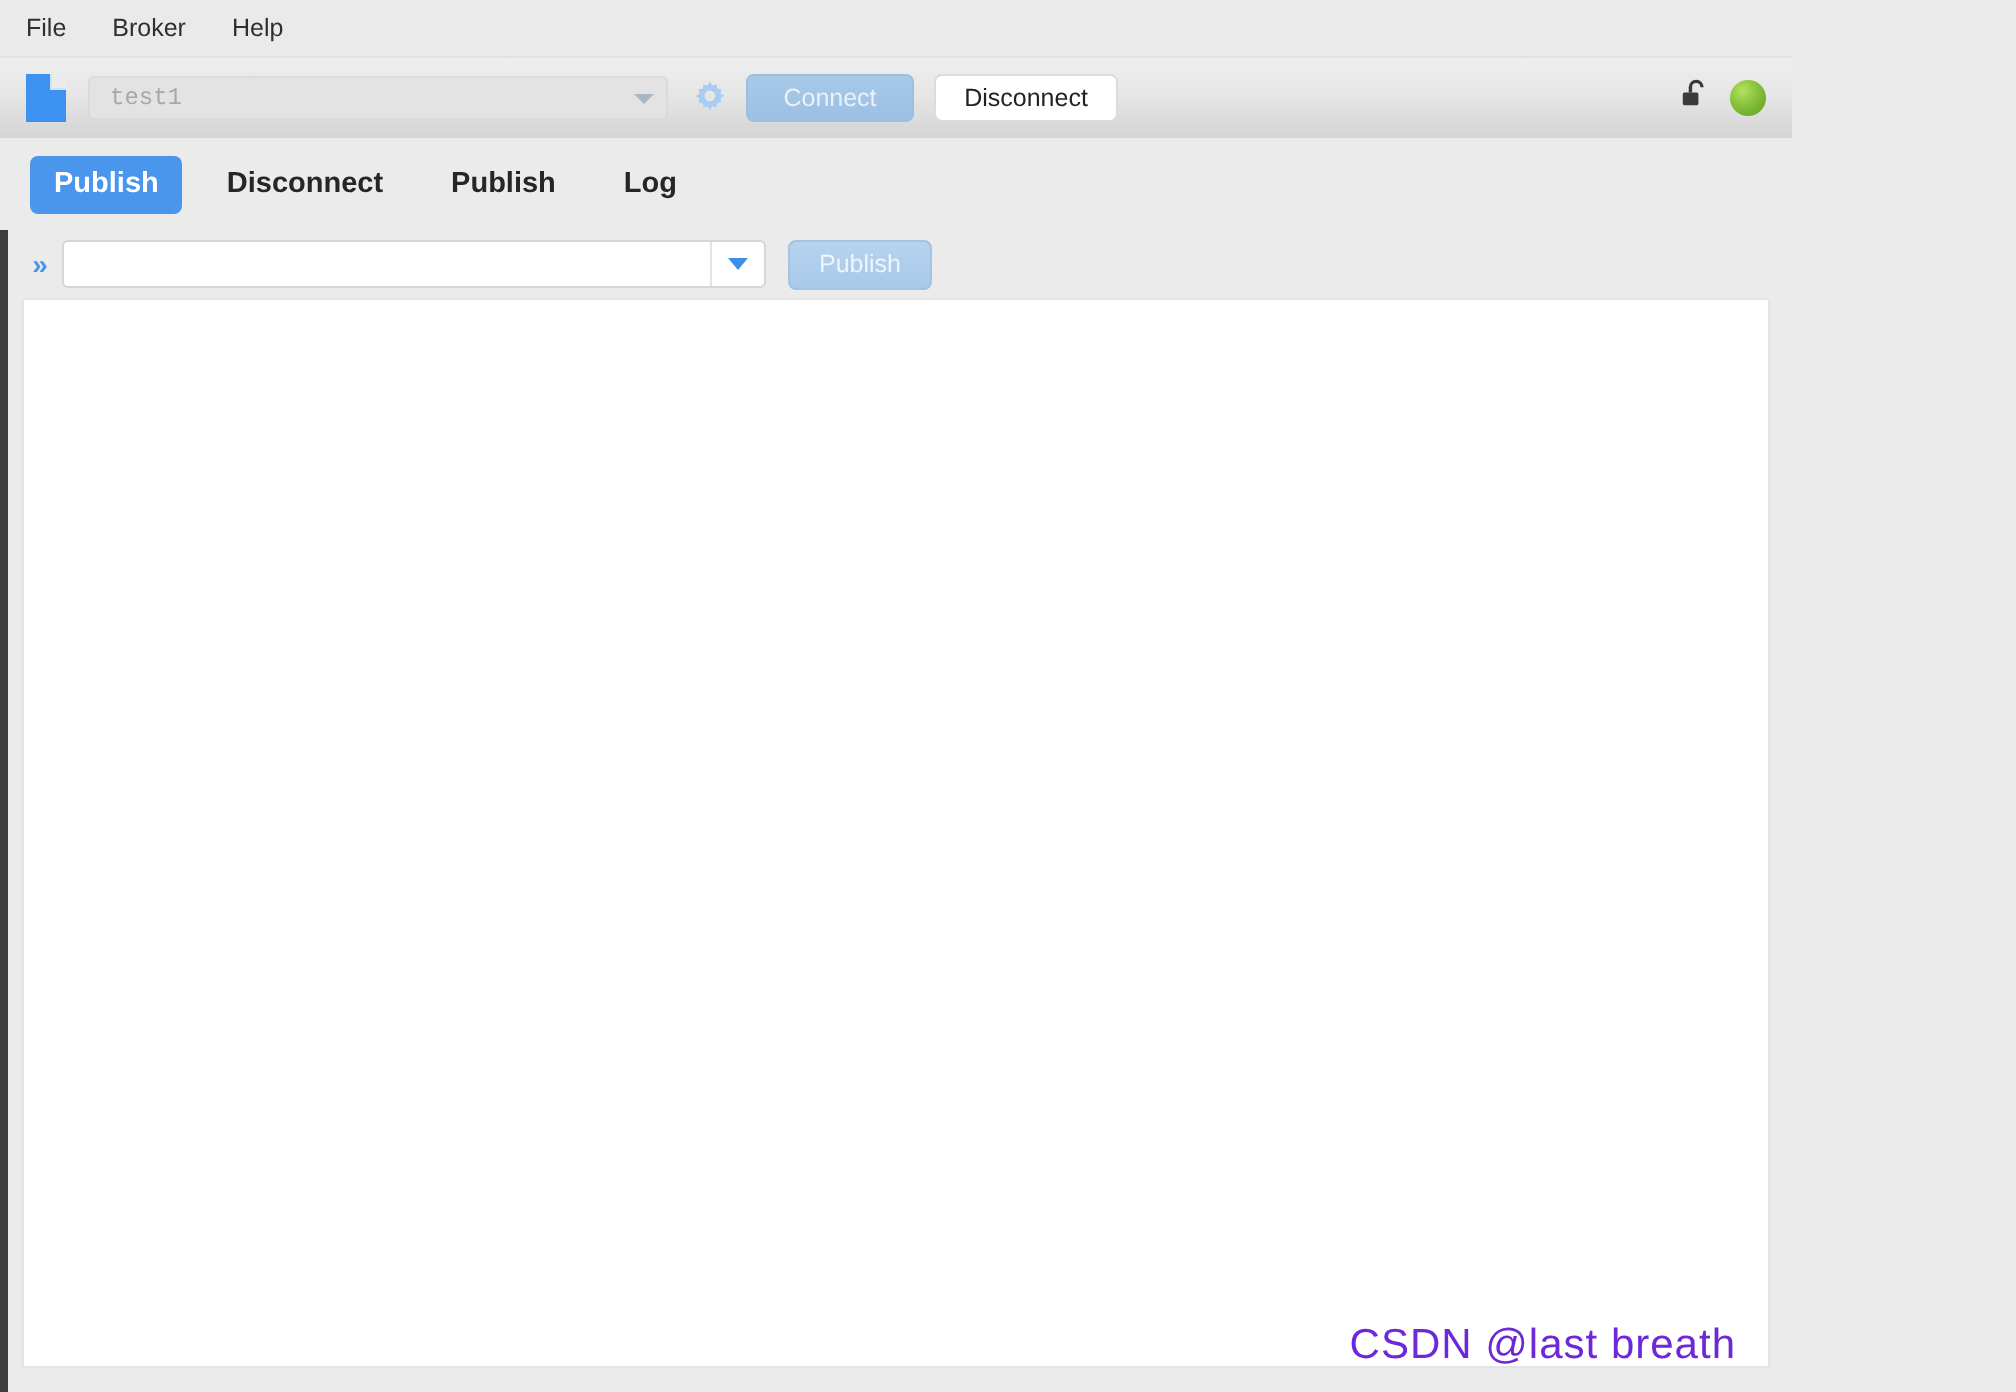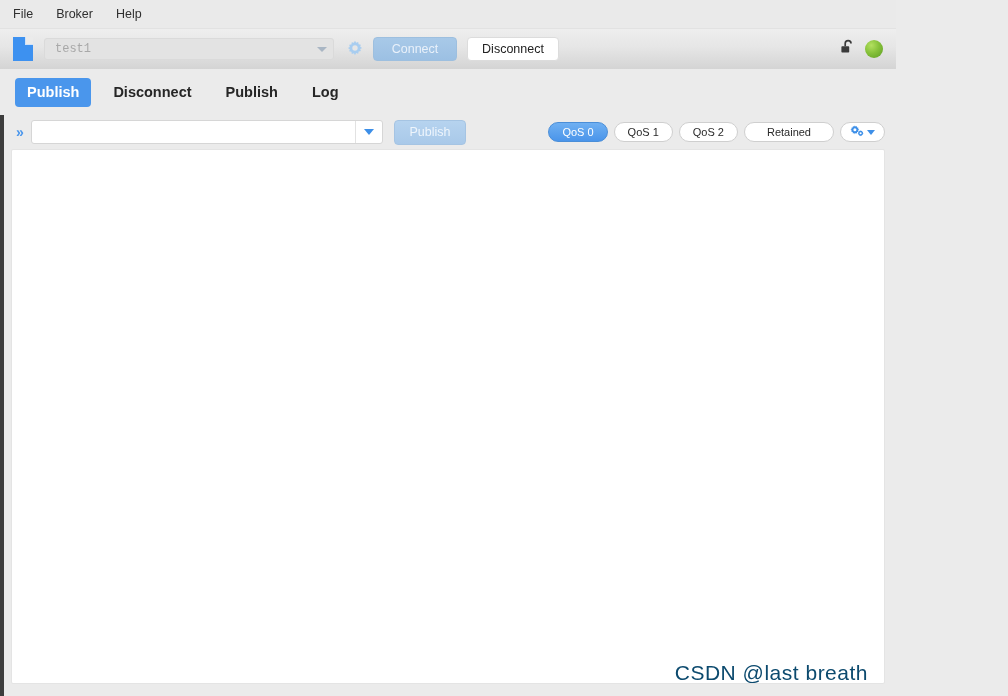--- a/index.html
+++ b/index.html
@@ -318,21 +318,21 @@
     border: 1px solid #e4e4e4;
     border-radius: 2px;
     position: relative;
     overflow: hidden;
   }
   .watermark {
     position: absolute;
     right: 16px;
     bottom: -2px;
     font-size: 21px;
-    color: #0c4a6e;
+    color: #6d28d9;
     letter-spacing: 0.5px;
     white-space: nowrap;
     pointer-events: none;
   }
 </style>
 </head>
 <body>
 
 <div class="app">
 
@@ -389,37 +389,20 @@
 
     <div class="topic-combo">
       <input type="text" placeholder="" style="">
       <div class="arrow-cell">
         <div class="caret-blue"></div>
       </div>
     </div>
 
     <div class="btn-publish">Publish</div>
 
-    <div class="qos-group">
-      <div class="pill selected">QoS 0</div>
-      <div class="pill">QoS 1</div>
-      <div class="pill">QoS 2</div>
-      <div class="pill retained">Retained</div>
-      <div class="pill cogs">
-        <span>
-          <svg width="14" height="12" viewBox="0 0 14 12" aria-hidden="true">
-            <path fill="#3d8fe8" d="M4.9 0.4l0.7 1.2 1.3-0.4 0.2 1.4 1.4 0.2-0.4 1.3 1.2 0.7-1.2 0.7 0.4 1.3-1.4 0.2-0.2 1.4-1.3-0.4-0.7 1.2-0.7-1.2-1.3 0.4-0.2-1.4-1.4-0.2 0.4-1.3L0.5 4.8l1.2-0.7-0.4-1.3 1.4-0.2 0.2-1.4 1.3 0.4z"></path>
-            <circle cx="4.9" cy="4.8" r="1.5" fill="#ffffff"></circle>
-            <path fill="#3d8fe8" d="M10.6 5.2l0.5 0.8 0.9-0.3 0.1 1 1 0.1-0.3 0.9 0.8 0.5-0.8 0.5 0.3 0.9-1 0.1-0.1 1-0.9-0.3-0.5 0.8-0.5-0.8-0.9 0.3-0.1-1-1-0.1 0.3-0.9-0.8-0.5 0.8-0.5-0.3-0.9 1-0.1 0.1-1 0.9 0.3z"></path>
-            <circle cx="10.6" cy="8.2" r="1.05" fill="#ffffff"></circle>
-          </svg>
-        </span>
-        <span class="cog-caret"></span>
-      </div>
-    </div>
 
   </div>
 
   <div class="content-wrap">
     <div class="left-rail"></div>
     <div class="panel">
       <div class="watermark">CSDN @last breath</div>
     </div>
   </div>
 

